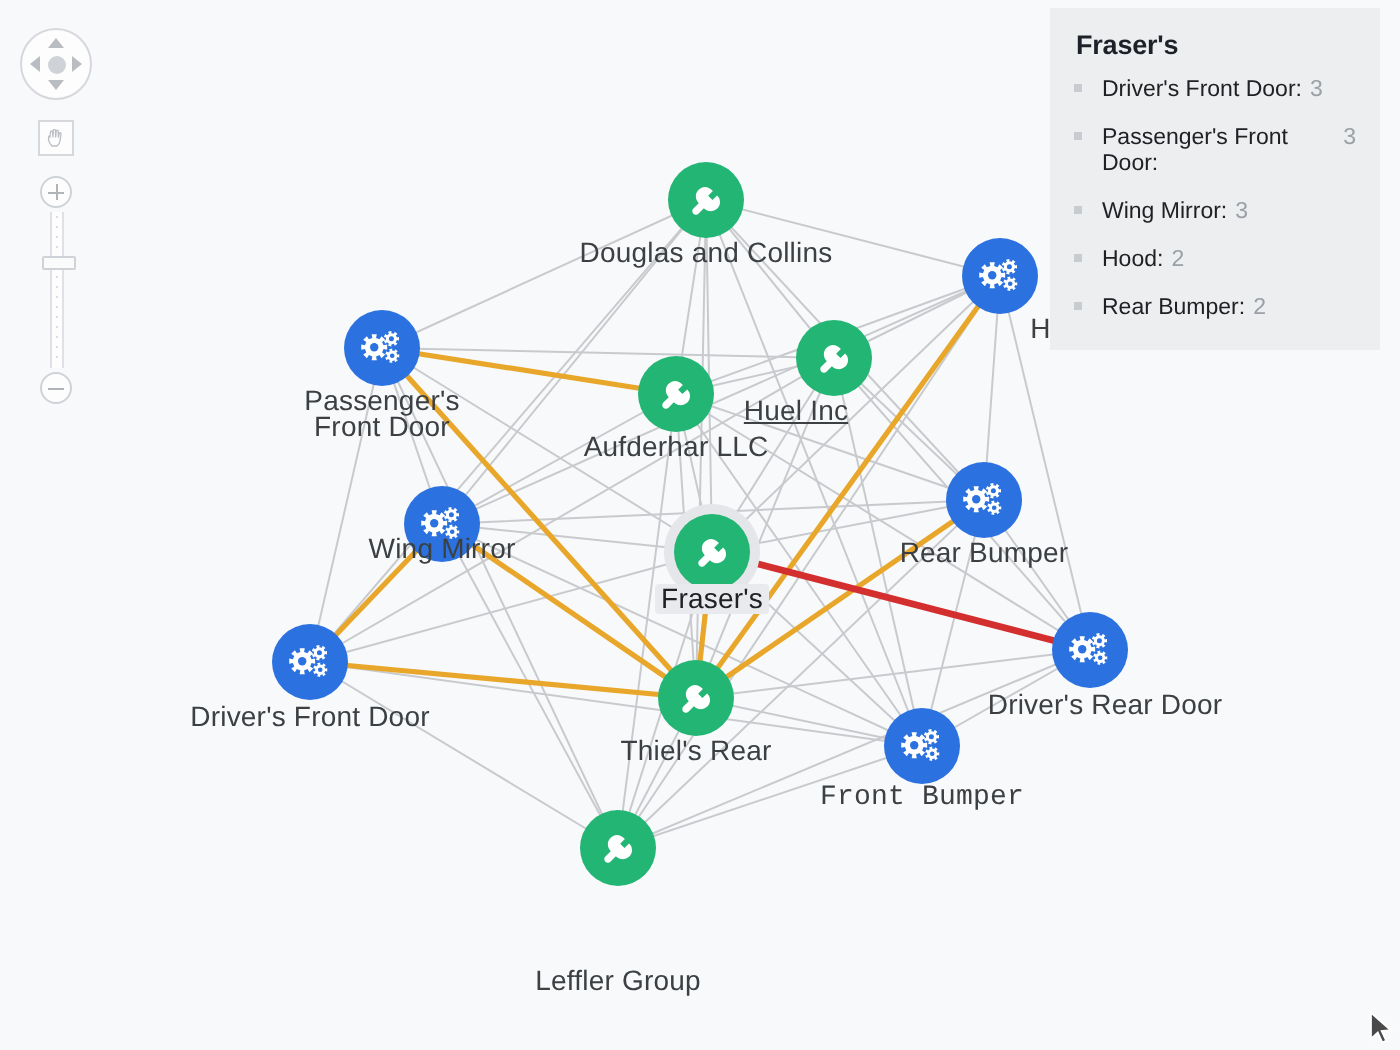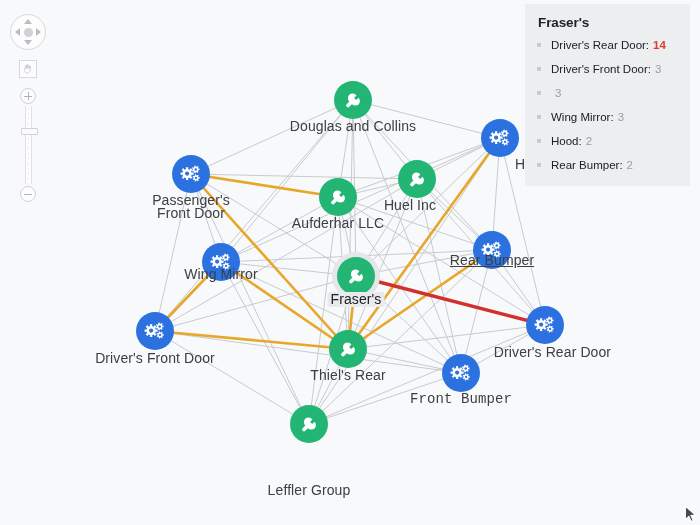--- a/index.html
+++ b/index.html
@@ -424,23 +424,23 @@
           <path d="M5.6 1.2 a4.6 4.6 0 0 0 -1.4 7.6 l-2.4 2.4 a1.8 1.8 0 1 0 2.5 2.5 l2.4 -2.4 a4.6 4.6 0 0 0 7.6 -1.4 a4.6 4.6 0 0 0 -1.1 -4.9 l-2.3 2.3 l-2.1 -2.1 l2.3 -2.3 a4.6 4.6 0 0 0 -5.5 -1.7 z" fill="#ffffff" transform="translate(301.1,416.6) scale(1.02)"></path>
         </g>
       </g>
   </svg>
 
   <div id="label-layer">
       <div class="node-label" style="left: 353px; top: 120px;">Douglas and Collins</div>
       <div class="node-label" style="left: 500px; top: 158px; margin-left: 32px;">Hood</div>
       <div class="node-label" style="left: 191px; top: 194px;">Passenger's
 Front Door</div>
-      <div class="node-label" style="left: 410px; top: 199px;">Huel Inc</div>
+      <div class="node-label" style="left: 398px; top: 199px; text-decoration: underline;">Huel Inc</div>
       <div class="node-label" style="left: 338px; top: 217px;">Aufderhar LLC</div>
-      <div class="node-label" style="left: 492px; top: 254px; text-decoration: underline;">Rear Bumper</div>
+      <div class="node-label" style="left: 492px; top: 270px;">Rear Bumper</div>
       <div class="node-label" style="left: 221px; top: 268px;">Wing Mirror</div>
       <div class="node-label selected" style="left: 356px; top: 292px;">Fraser's</div>
       <div class="node-label" style="left: 155px; top: 352px;">Driver's Front Door</div>
       <div class="node-label" style="left: 545px; top: 346px; padding-left: 15px;">Driver's Rear Door</div>
       <div class="node-label" style="left: 348px; top: 369px;">Thiel's Rear</div>
       <div class="node-label" style="left: 461px; top: 393px; font-family: Liberation Mono, monospace;">Front Bumper</div>
       <div class="node-label" style="left: 309px; top: 445px; margin-top: 39px;">Leffler Group</div>
     </div>
 
   <div id="control-rail">
@@ -470,30 +470,26 @@
       </div>
       <div class="zoom-btn minus"></div>
     </div>
   </div>
 
   <div id="info-panel">
     <div class="panel-title">Fraser's</div>
     <ul id="info-list">
         <li>
           <span class="li-bullet"></span>
-          <span class="li-name">Driver's Rear Door:</span>
-          <span class="li-count highlight">14</span>
-        </li>
-        <li>
-          <span class="li-bullet"></span>
           <span class="li-name">Driver's Front Door:</span>
           <span class="li-count">3</span>
         </li>
         <li>
           <span class="li-bullet"></span>
+          <span class="li-name">Passenger's Front Door:</span>
           <span class="li-count">3</span>
         </li>
         <li>
           <span class="li-bullet"></span>
           <span class="li-name">Wing Mirror:</span>
           <span class="li-count">3</span>
         </li>
         <li>
           <span class="li-bullet"></span>
           <span class="li-name">Hood:</span>

